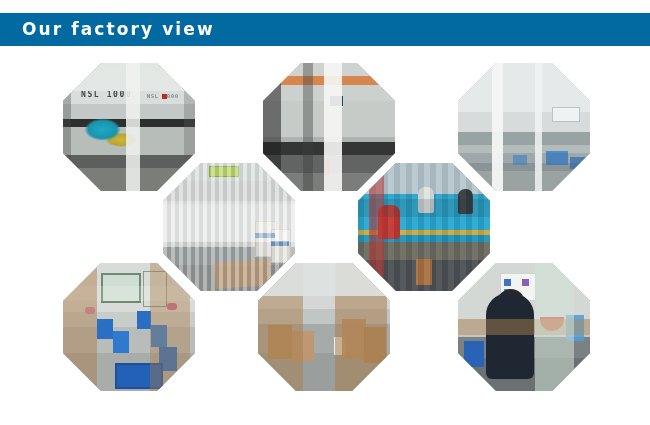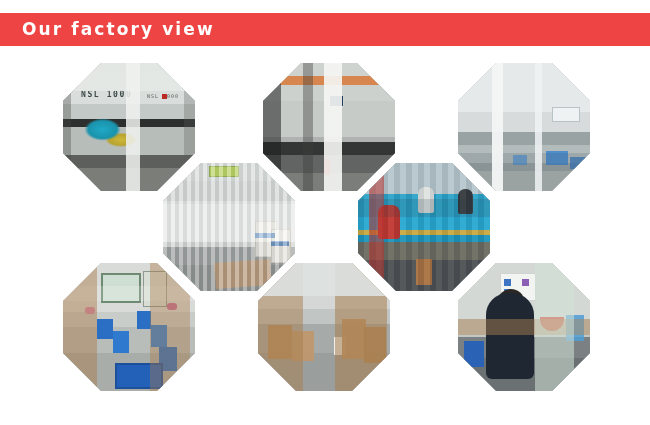--- a/index.html
+++ b/index.html
@@ -21,21 +21,21 @@
     background: #ffffff;
   }
 
   
   .title-banner {
     position: absolute;
     left: 0;
     top: 13px;
     width: 650px;
     height: 33px;
-    background: #ef4444;
+    background: #0369a1;
   }
   .title-text {
     position: absolute;
     left: 22px;
     top: 0;
     height: 33px;
     line-height: 33px;
     color: #ffffff;
     font-size: 17px;
     font-weight: bold;

